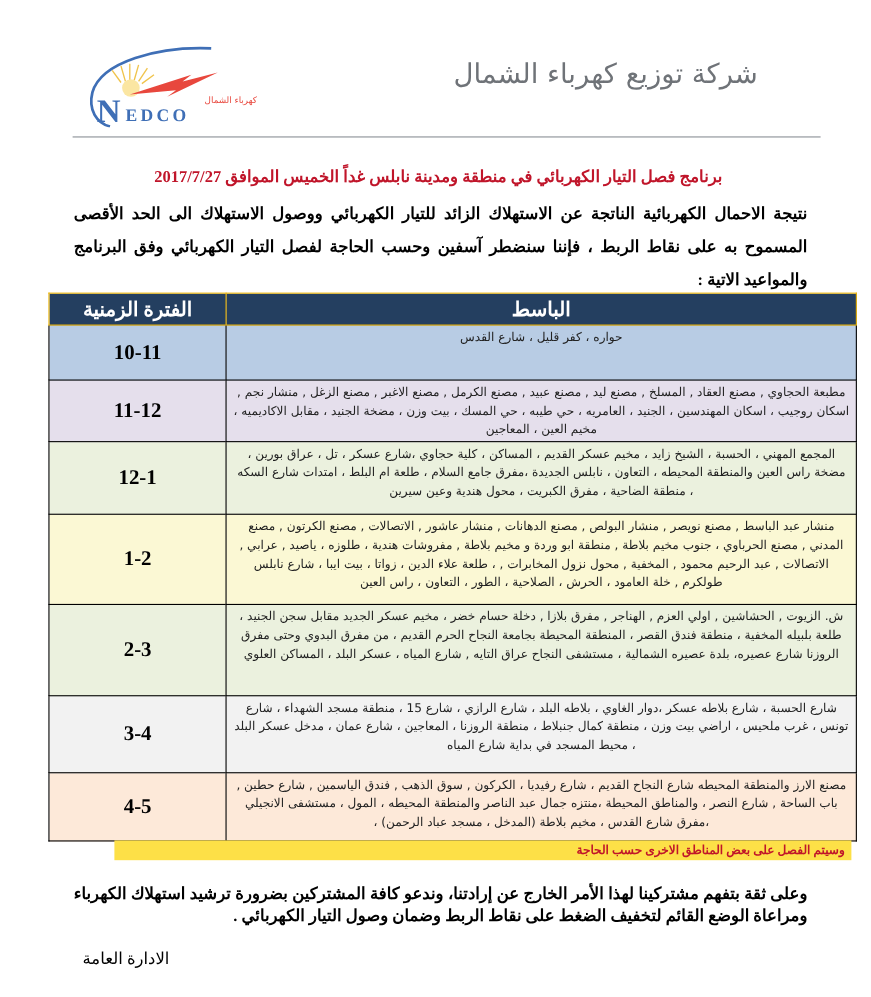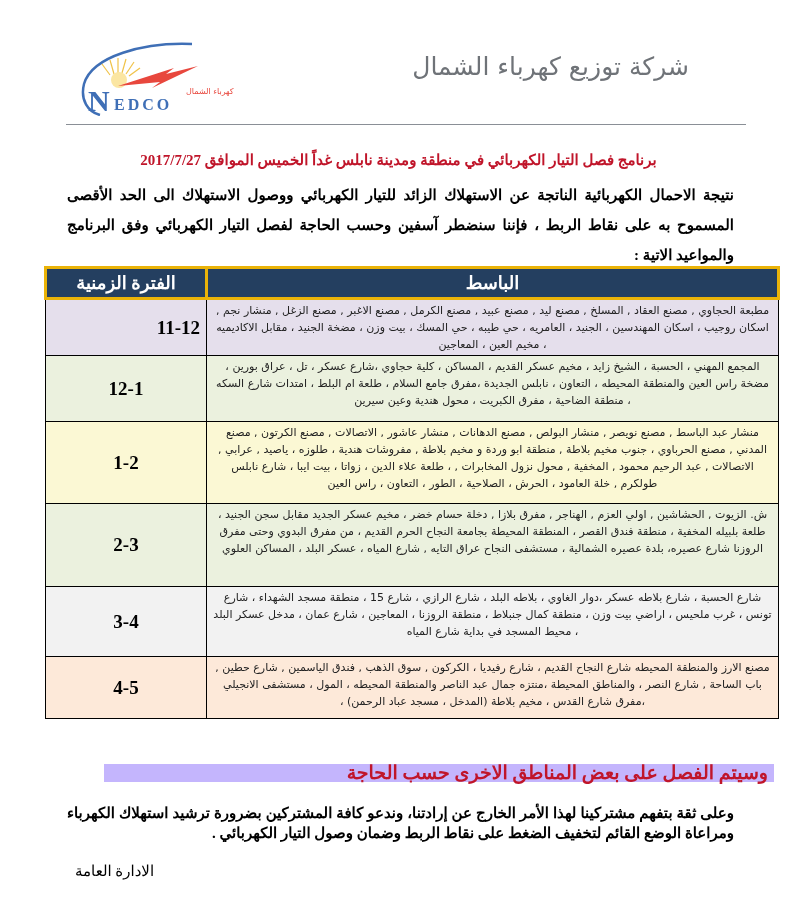--- a/index.html
+++ b/index.html
@@ -8,28 +8,28 @@
   .header { position:absolute; left:0; top:0; width:792px; height:125px; }
   .logo { position:absolute; left:74px; top:38px; width:160px; height:78px; }
   .company-ar { position:absolute; right:103px; top:52px; font-family:"DejaVu Sans", sans-serif; font-size:25px; color:#6f7378; direction:rtl; letter-spacing:1px; }
   .company-en { position:absolute; right:103px; top:92px; font-family:"Liberation Sans", sans-serif; font-size:17px; color:#6f7378; }
   .header-rule { position:absolute; left:66px; right:46px; top:124px; height:1px; background:#8a8f96; }
 
   .title { position:absolute; left:60px; right:55px; top:151px; text-align:center; direction:rtl; font-family:"Liberation Serif", serif; font-weight:bold; font-size:15px; color:#c0152a; }
   .intro { position:absolute; left:67px; right:58px; top:180px; direction:rtl; text-align:justify; font-family:"Liberation Serif", serif; font-weight:bold; font-size:15px; line-height:30px; }
 
   .schedule { position:absolute; left:44px; top:266px; width:735px; border-collapse:collapse; direction:rtl; table-layout:fixed; }
-  .schedule th { background:#243f60; color:#fff; font-family:"Liberation Serif", serif; font-weight:bold; font-size:18px; height:28px; border:3px solid #eab308; padding:0; }
+  .schedule th { background:#243f60; color:#fff; font-family:"Liberation Serif", serif; font-weight:bold; font-size:18px; height:28px; border:1px solid #eab308; padding:0; }
   .schedule td { border:1px solid #000; vertical-align:top; padding:2px 6px 2px 6px; }
   .schedule td.area { font-family:"DejaVu Sans", sans-serif; font-size:11px; line-height:17px; text-align:center; color:#222; }
   .schedule td.period { font-family:"Liberation Serif", serif; font-weight:bold; font-size:19px; text-align:center; vertical-align:middle; }
   .col-area { width:572px; }
   .col-period { width:161px; }
 
-  .note { position:absolute; left:104px; width:670px; top:764px; height:18px; background:#c4b5fd; direction:rtl; font-family:"Liberation Serif", serif; font-weight:bold; font-size:19px; color:#c0152a; line-height:18px; padding-right:6px; box-sizing:border-box; }
+  .note { position:absolute; left:104px; width:670px; top:764px; height:18px; background:#fde047; direction:rtl; font-family:"Liberation Serif", serif; font-weight:bold; font-size:11px; color:#c0152a; line-height:18px; padding-right:6px; box-sizing:border-box; }
   .closing { position:absolute; left:67px; right:58px; top:783px; direction:rtl; text-align:justify; font-family:"Liberation Serif", serif; font-weight:bold; font-size:15px; line-height:20px;margin-top:20px; }
   .signature { position:absolute; left:75px; top:862px; direction:rtl; font-family:"Liberation Serif", serif; font-weight:normal; font-size:15px; }
 </style>
 </head>
 <body>
 
 <div class="header">
   <svg class="logo" viewBox="0 0 160 78" xmlns="http://www.w3.org/2000/svg">
     <path d="M118 6 C70 4 18 18 10 46 C6 62 14 74 26 77" fill="none" stroke="#3f6fb6" stroke-width="2.5"></path>
     <g stroke="#f0c34a" stroke-width="1.2">
@@ -58,23 +58,27 @@
       <col class="col-area">
       <col class="col-period">
     </colgroup>
   <thead>
     <tr>
       <th>الباسط</th>
       <th>الفترة الزمنية</th>
     </tr>
   </thead>
   <tbody>
+    <tr style="height:50px">
+      <td class="area" style="background: rgb(184, 204, 228);">حواره ، كفر قليل ، شارع القدس</td>
+      <td class="period" style="background: rgb(184, 204, 228);">10-11</td>
+    </tr>
     <tr style="height:56px">
       <td class="area" style="background: rgb(229, 223, 236);">مطبعة الحجاوي , مصنع العقاد , المسلخ , مصنع ليد , مصنع عبيد , مصنع الكرمل , مصنع الاغبر , مصنع الزغل , منشار نجم , اسكان روجيب ، اسكان المهندسين ، الجنيد ، العامريه ، حي طيبه ، حي المسك ، بيت وزن ، مضخة الجنيد ، مقابل الاكاديميه ، مخيم العين ، المعاجين</td>
-      <td class="period" style="background: rgb(229, 223, 236); text-align: right;">11-12</td>
+      <td class="period" style="background: rgb(229, 223, 236);">11-12</td>
     </tr>
     <tr style="height:66px">
       <td class="area" style="background: rgb(235, 241, 222);">المجمع المهني ، الحسبة ، الشيخ زايد ، مخيم عسكر القديم ، المساكن ، كلية حجاوي ،شارع عسكر ، تل ، عراق بورين ، مضخة راس العين والمنطقة المحيطه ، التعاون ، نابلس الجديدة ،مفرق جامع السلام ، طلعة ام البلط ، امتدات شارع السكه ، منطقة الضاحية ، مفرق الكبريت ، محول هندية وعين سيرين</td>
       <td class="period" style="background: rgb(235, 241, 222);">12-1</td>
     </tr>
     <tr style="height:82px">
       <td class="area" style="background: rgb(251, 248, 212);">منشار عبد الباسط , مصنع نويصر , منشار البولص , مصنع الدهانات , منشار عاشور , الاتصالات , مصنع الكرتون , مصنع المدني , مصنع الحرباوي ، جنوب مخيم بلاطة , منطقة ابو وردة و مخيم بلاطة , مفروشات هندية ، طلوزه ، ياصيد , عرابي , الاتصالات , عبد الرحيم محمود , المخفية , محول نزول المخابرات , ، طلعة علاء الدين ، زواتا ، بيت ايبا ، شارع نابلس طولكرم , خلة العامود ، الحرش ، الصلاحية ، الطور ، التعاون ، راس العين</td>
       <td class="period" style="background: rgb(251, 248, 212);">1-2</td>
     </tr>
     <tr style="height:83px">

